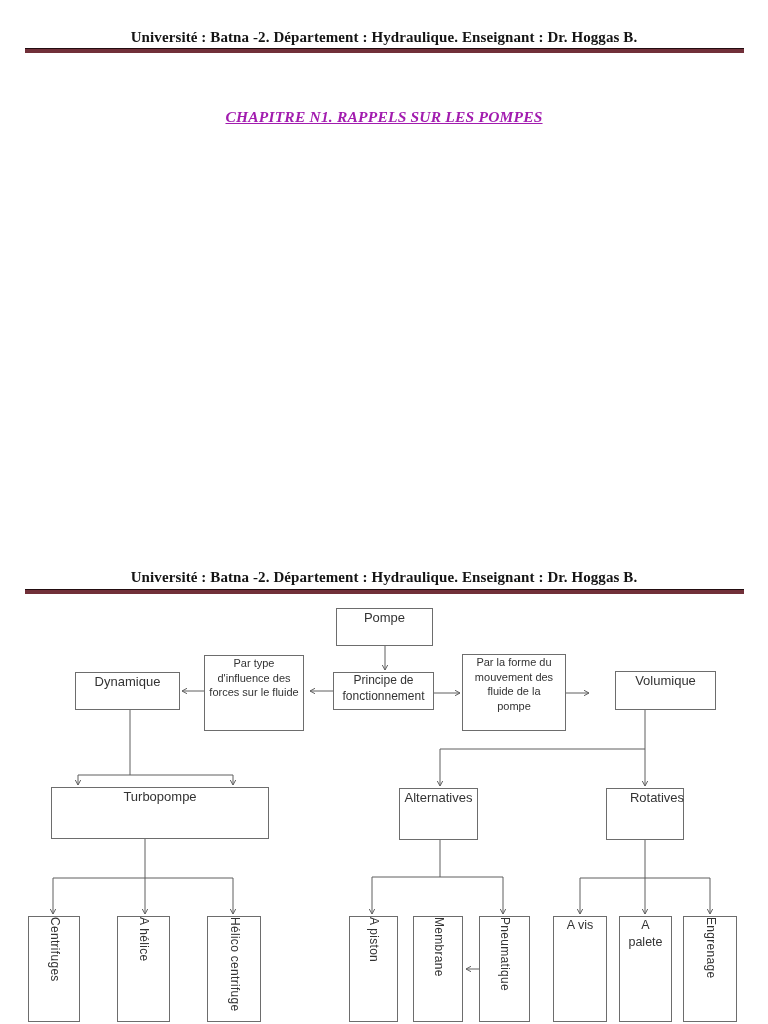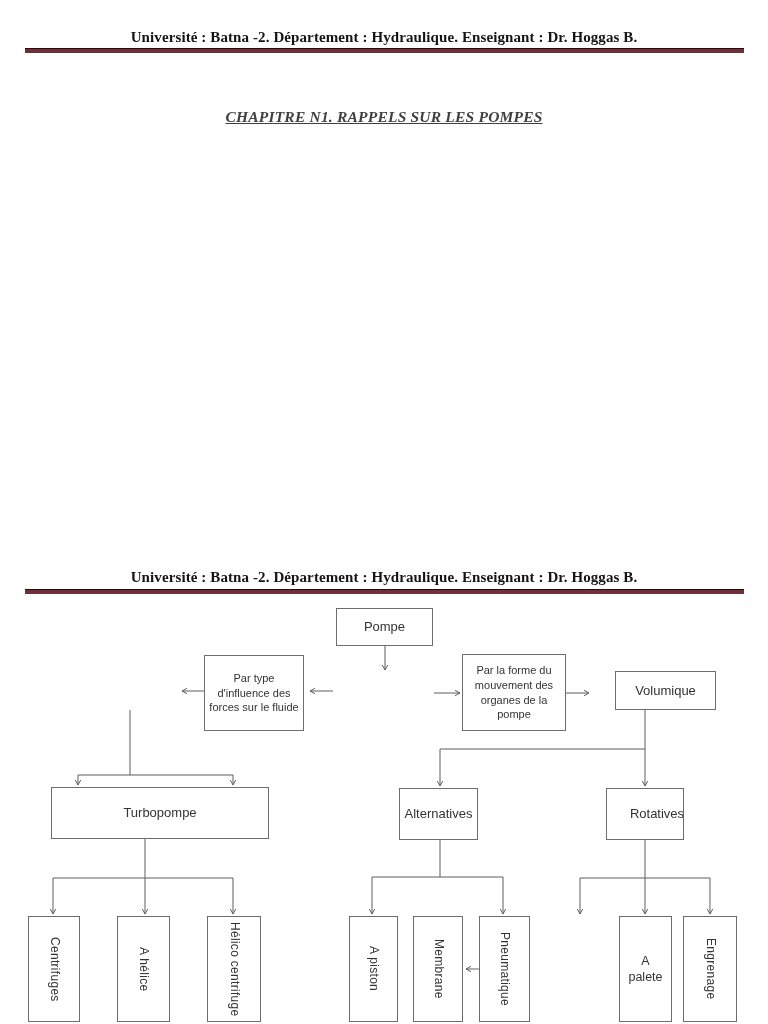--- a/index.html
+++ b/index.html
@@ -12,25 +12,25 @@
     font-family:"Liberation Serif",serif;font-weight:bold;
     font-size:15px;line-height:16px;color:#141414;letter-spacing:0.1px;
   }
   .hdr-rule{
     position:absolute;left:25px;width:719px;height:3.5px;
     background:#713039;border-top:1.6px solid #230d11;
   }
   .chapter-title{
     position:absolute;top:108px;left:0;width:768px;text-align:center;
     font-family:"Liberation Serif",serif;font-weight:bold;font-style:italic;
-    text-decoration:underline;font-size:15.5px;color:#404040;letter-spacing:0.2px;
+    text-decoration:underline;font-size:15.5px;color:#a21caf;letter-spacing:0.2px;
   }
   .node{
     position:absolute;border:1px solid #6d6d6d;background:#fff;color:#333;
-    display:flex;align-items:center;justify-content:center;text-align:center;
+    display:flex;align-items:flex-start;justify-content:center;text-align:center;
     white-space:pre-line;box-sizing:border-box;line-height:1.32;
   }
   .md{font-size:13px;}
   .sm{font-size:11px;}
   .pr{font-size:12px;}
   .bottom{font-size:12.5px;}
   .vert span{writing-mode:vertical-rl;letter-spacing:0.3px;}
   svg.connectors{position:absolute;left:0;top:0;pointer-events:none;}
 </style>
 </head>
@@ -90,32 +90,39 @@
       <path d="M580,878 L580,914" marker-end="url(#arr)"></path>
       <path d="M645,878 L645,914" marker-end="url(#arr)"></path>
       <path d="M710,878 L710,914" marker-end="url(#arr)"></path>
     </g>
   </svg>
 
   <div class="node md" style="left:336px;top:608px;width:97px;height:38px;">
     <span>Pompe</span>
   </div>
 
+  <div class="node md" style="left:75px;top:672px;width:105px;height:38px;">
+    <span>Dynamique</span>
+  </div>
 
   <div class="node sm" style="left:204px;top:655px;width:100px;height:76px;">
     <span>Par type
 d'influence des
 forces sur le fluide</span>
   </div>
 
+  <div class="node pr" style="left:333px;top:672px;width:101px;height:38px;">
+    <span>Principe de
+fonctionnement</span>
+  </div>
 
   <div class="node sm" style="left:462px;top:654px;width:104px;height:77px;">
     <span>Par la forme du
 mouvement des
-organes de la
+fluide de la
 pompe</span>
   </div>
 
   <div class="node md" style="left:591px;top:671px;width:101px;height:39px;margin-left:24px;">
     <span>Volumique</span>
   </div>
 
   <div class="node md" style="left:399px;top:788px;width:79px;height:52px;">
     <span>Alternatives</span>
   </div>
@@ -145,20 +152,23 @@
   </div>
 
   <div class="node pr vert" style="left:413px;top:916px;width:50px;height:106px;">
     <span>Membrane</span>
   </div>
 
   <div class="node pr vert" style="left:479px;top:916px;width:51px;height:106px;">
     <span>Pneumatique</span>
   </div>
 
+  <div class="node bottom" style="left:553px;top:916px;width:54px;height:106px;">
+    <span>A vis</span>
+  </div>
 
   <div class="node bottom" style="left:619px;top:916px;width:53px;height:106px;">
     <span>A
 palete</span>
   </div>
 
   <div class="node pr vert" style="left:683px;top:916px;width:54px;height:106px;">
     <span>Engrenage</span>
   </div>
 

